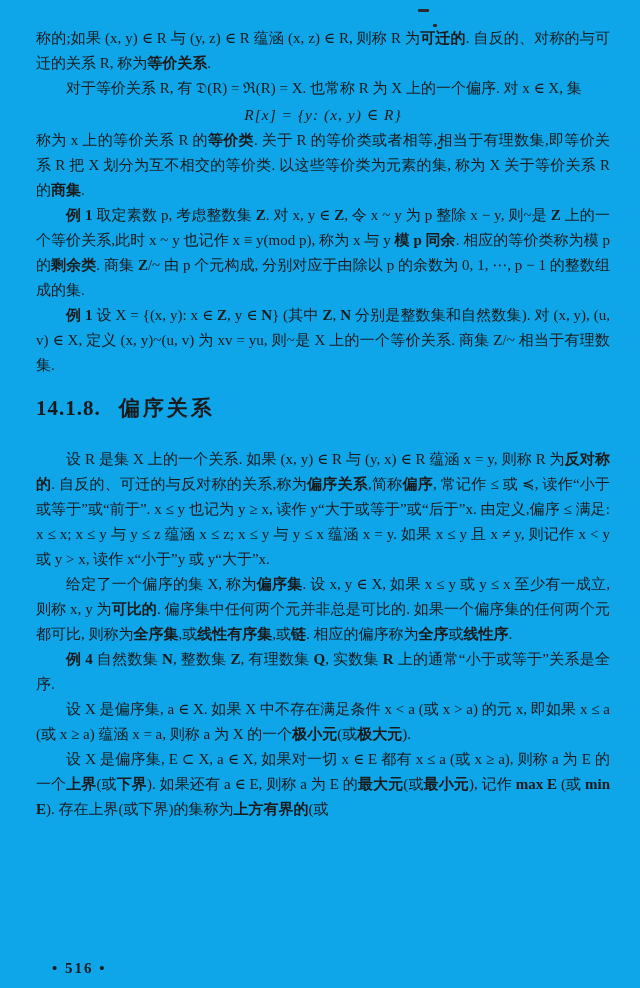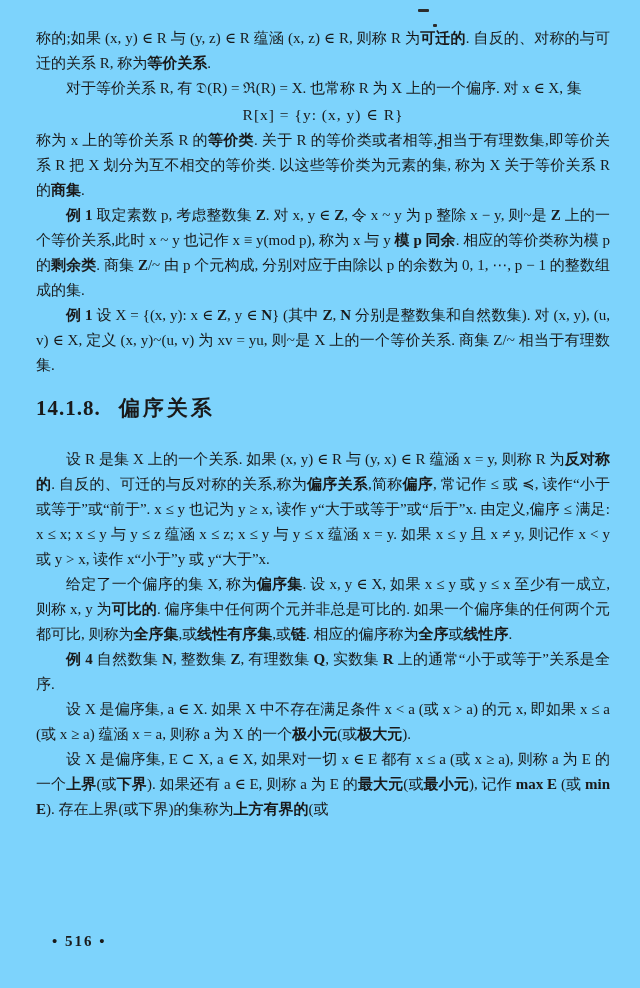--- a/index.html
+++ b/index.html
@@ -1,54 +1,55 @@
 <!DOCTYPE html>
 <html><head>
 <meta charset="utf-8">
 <style>
   html,body { margin:0; padding:0; background:#ffffff; }
   .page {
     position:relative;
     width:640px; height:988px;
-    background:#7dd3fc;
+    background:#0ea5e9;
     color:#1a1a1a;
     font-family:"Liberation Serif","DejaVu Serif",serif;
     overflow:hidden;
     box-sizing:border-box;
   }
   .content {
     padding:26px 30px 0 36px;
     font-size:15px;
     line-height:25px;
     text-align:justify;
   }
   .para { margin:0; text-indent:0; }
   .para.indent { text-indent:2em; }
   .b { font-weight:bold; }
   .formula-row {
     text-align:center;
     line-height:27px;
     font-size:15.5px;
   }
   .formula {
+    font-style:italic;
     letter-spacing:1px;
   }
   .heading {
     margin:17px 0 26px 0;
     font-size:21px;
     line-height:26px;
     font-weight:bold;
     text-align:left;
     text-indent:0;
   }
   .heading .h-num { margin-right:18px; letter-spacing:1px; }
   .heading .h-title { letter-spacing:3px; }
   .footer {
     position:absolute;
-    left:52px; bottom:38px;
+    left:52px; bottom:11px;
     font-weight:bold;
     font-size:15px;
     letter-spacing:2px;
   }
   .speck { position:absolute; background:#2c2c2c; border-radius:1px; }
   .speck1 { left:418px; top:9px;  width:11px; height:3px; }
   .speck2 { left:433px; top:24px; width:4px;  height:3px; }
   .speck3 { left:437px; top:147px; width:5px; height:2px; }
 </style>
 </head>

